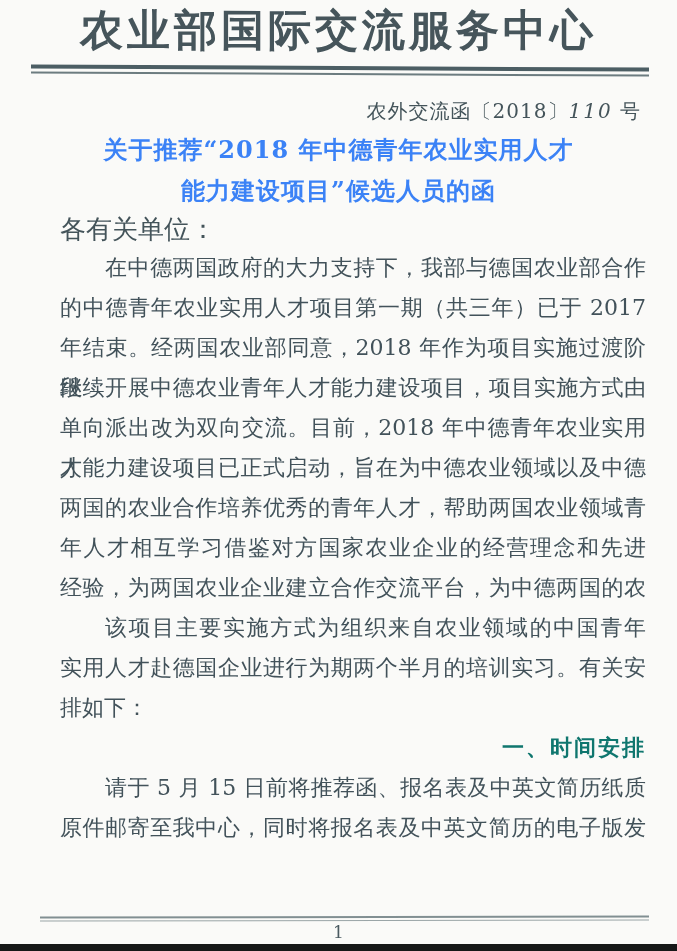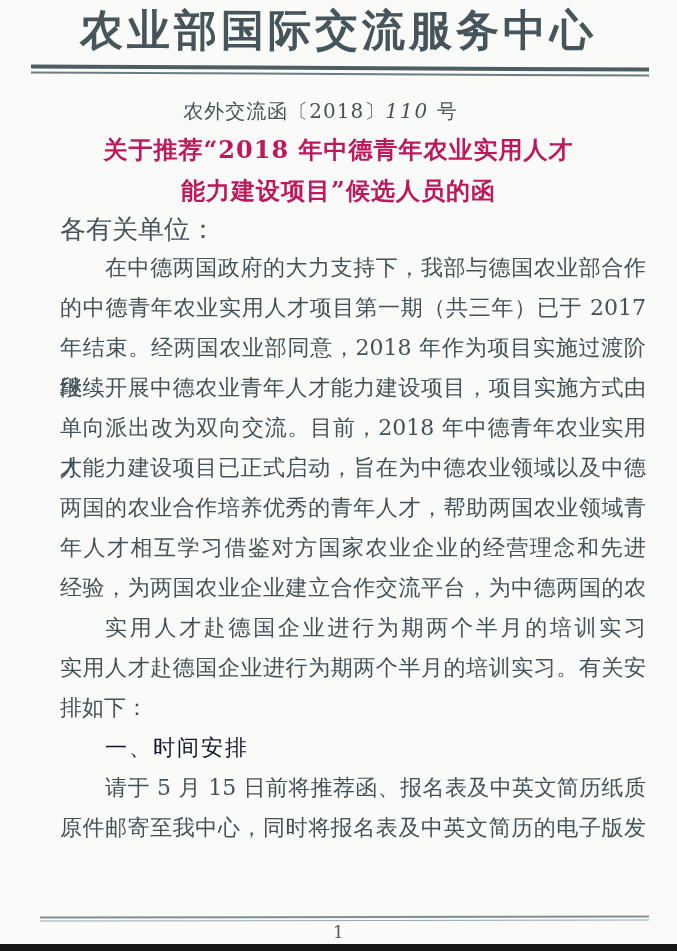--- a/index.html
+++ b/index.html
@@ -23,37 +23,37 @@
   }
   .head-rule {
     margin: 7px 28px 0 31px;
     height: 3px;
     border-top: 4px solid #4c5e64;
     border-bottom: 2px solid #6c7c80;
     transform: rotate(0.3deg);
   }
   .doc-number {
     margin: 23px 36px 0 0;
-    text-align: center;
+    text-align: right;
     font-size: 20px;
     line-height: 26px;
     letter-spacing: 1px;
   }
   .doc-number .hand {
     font-style: italic;
     letter-spacing: 2px;
   }
   .doc-title {
     margin-top: 5px;
     text-align: center;
     font-size: 24px;
     line-height: 41px;
     font-weight: bold;
     letter-spacing: 1px;
-    color: #be185d;
+    color: #3b82f6;
   }
   .salutation {
     margin-left: 60px;
     font-size: 26px;
     line-height: 37px;
   }
   .body-text {
     margin: 0 31px 0 60px;
     font-size: 22px;
     color: #42525a;
@@ -63,24 +63,25 @@
     line-height: 40px;
     white-space: nowrap;
   }
   .jline {
     white-space: normal;
     text-align: justify;
     text-align-last: justify;
   }
   .indent { text-indent: 45px; }
   .sec-heading {
-    font-weight: normal;
+    font-weight: bold;
     font-family: "Liberation Sans", sans-serif;
     letter-spacing: 2px;
-    color: #0f172a;
+    color: #0f766e;
+    text-align: right;
   }
   .foot-rule {
     position: absolute;
     left: 40px;
     right: 28px;
     bottom: 30px;
     height: 2px;
     border-top: 2px solid #818f92;
     border-bottom: 1px solid #9aa5a7;
     transform: rotate(-0.1deg);
@@ -125,21 +126,21 @@
   <div class="body-text">
     <div class="line jline indent">在中德两国政府的大力支持下，我部与德国农业部合作</div>
     <div class="line jline">的中德青年农业实用人才项目第一期（共三年）已于 2017</div>
     <div class="line jline">年结束。经两国农业部同意，2018 年作为项目实施过渡阶段</div>
     <div class="line jline">继续开展中德农业青年人才能力建设项目，项目实施方式由</div>
     <div class="line jline">单向派出改为双向交流。目前，2018 年中德青年农业实用人</div>
     <div class="line jline">才能力建设项目已正式启动，旨在为中德农业领域以及中德</div>
     <div class="line jline">两国的农业合作培养优秀的青年人才，帮助两国农业领域青</div>
     <div class="line jline">年人才相互学习借鉴对方国家农业企业的经营理念和先进</div>
     <div class="line jline">经验，为两国农业企业建立合作交流平台，为中德两国的农</div>
-    <div class="line jline indent">实用人才赴德国企业进行为期两个半月的培训实习</div>
+    <div class="line jline indent">该项目主要实施方式为组织来自农业领域的中国青年</div>
     <div class="line jline">实用人才赴德国企业进行为期两个半月的培训实习。有关安</div>
     <div class="line">排如下：</div>
     <div class="line indent sec-heading">一、时间安排</div>
     <div class="line jline indent">请于 5 月 15 日前将推荐函、报名表及中英文简历纸质</div>
     <div class="line jline">原件邮寄至我中心，同时将报名表及中英文简历的电子版发</div>
   </div>
 
   <div class="foot-rule"></div>
 
   <div class="page-number">1</div>

